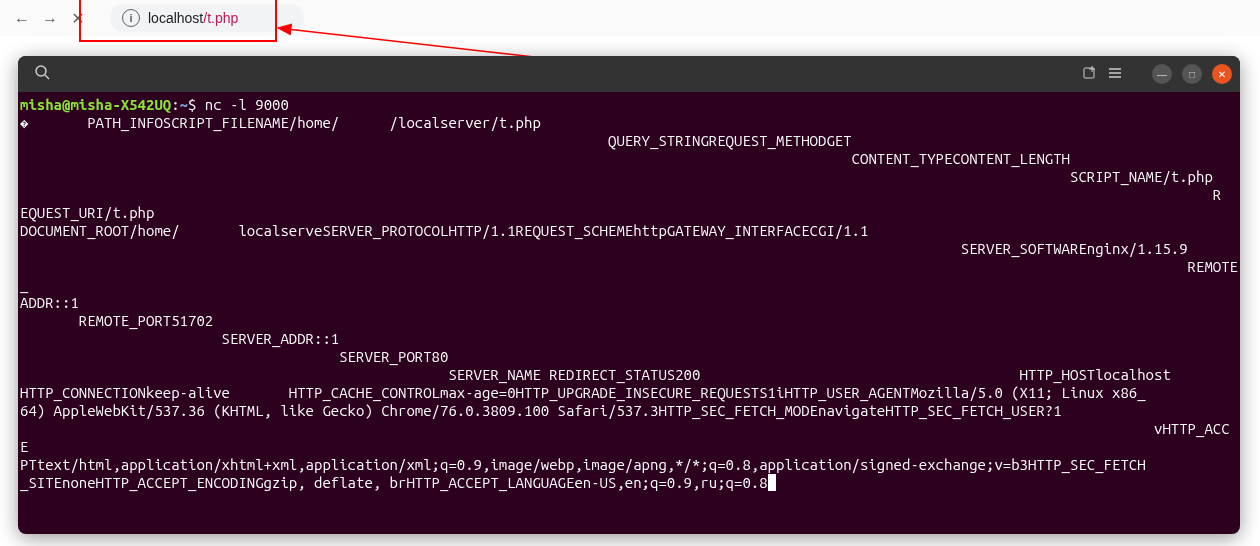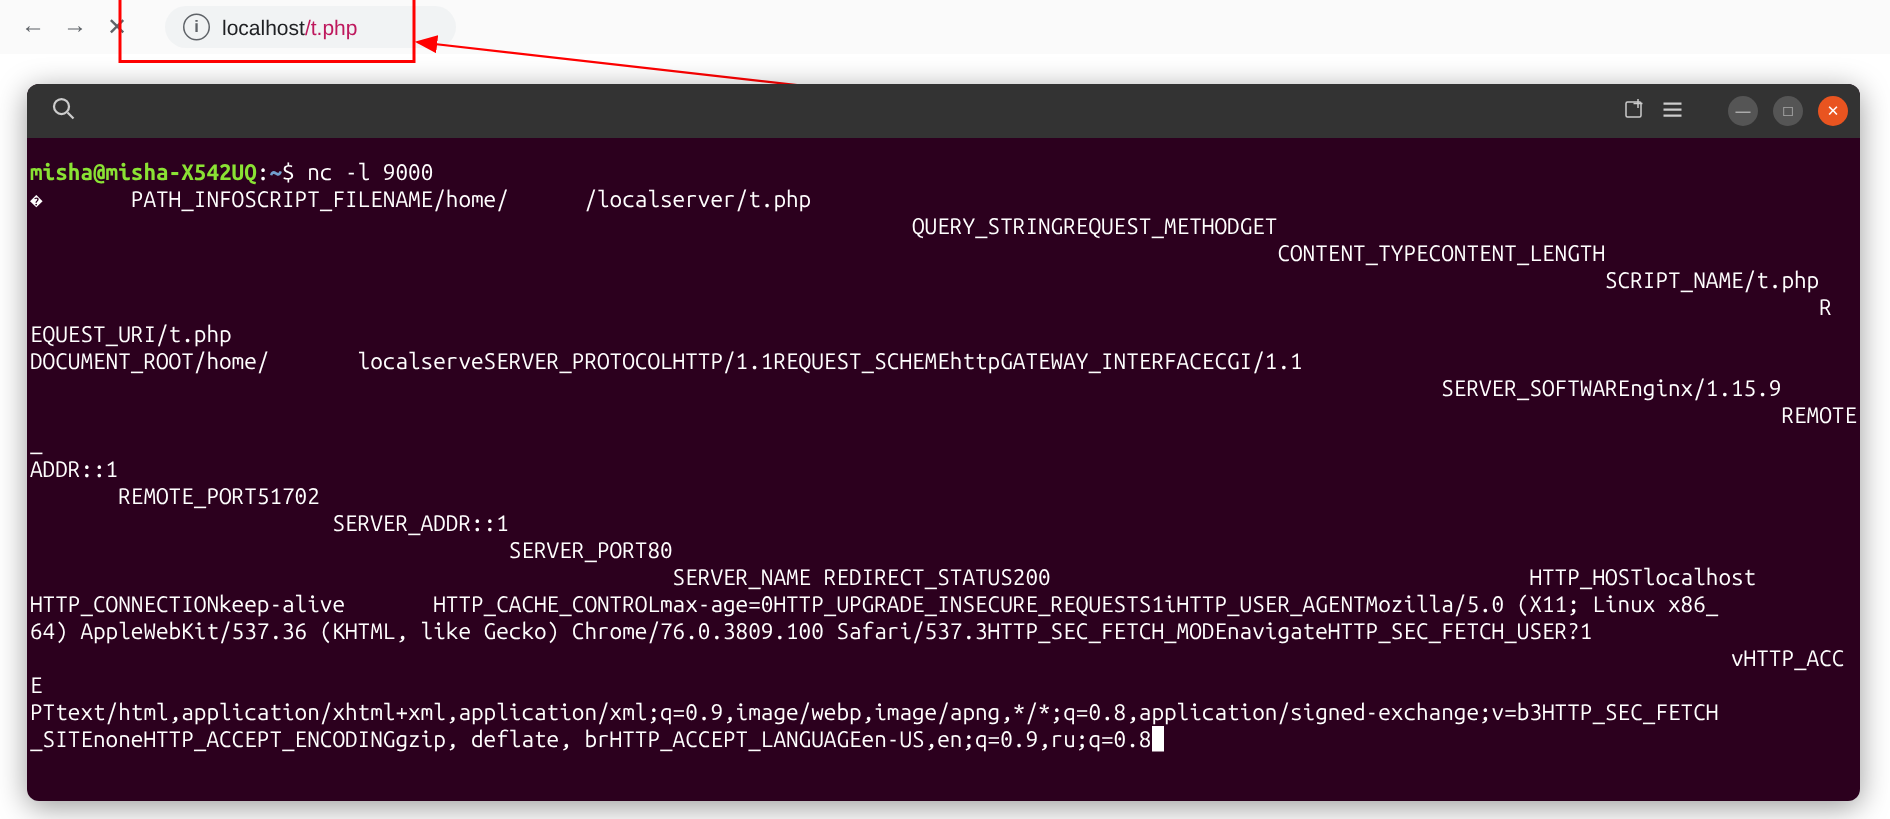--- a/index.html
+++ b/index.html
@@ -86,21 +86,21 @@
   .term-right { margin-left:auto; display:flex; align-items:center; gap:10px;}
   .term-icon { color:#ccc; font-size:14px; }
   .win-btn {
     width:20px; height:20px; border-radius:50%;
     display:flex;align-items:center;justify-content:center;
     background:#555;color:#ccc;font-size:10px;
   }
   .win-close { background:#e95420; color:#fff;}
   .term-body {
     flex:1;
-    padding:14px 2px;
+    padding:4px 2px;
     font-family: "Ubuntu Mono", "DejaVu Sans Mono", monospace;
     font-size: 15px;
     line-height: 18px;
     color:#ffffff;
     white-space:pre-wrap;
     word-break: break-all;
     overflow:hidden;
   }
   .prompt-user { color:#8ae234; font-weight:bold;}
   .prompt-path { color:#729fcf; font-weight:bold;}

